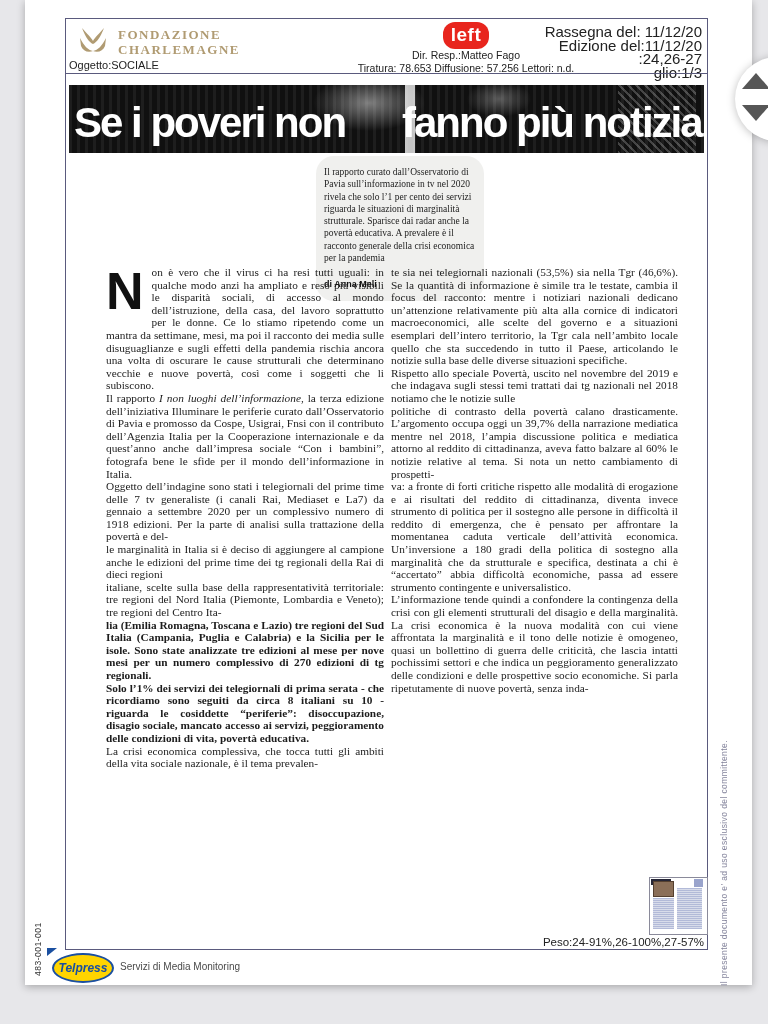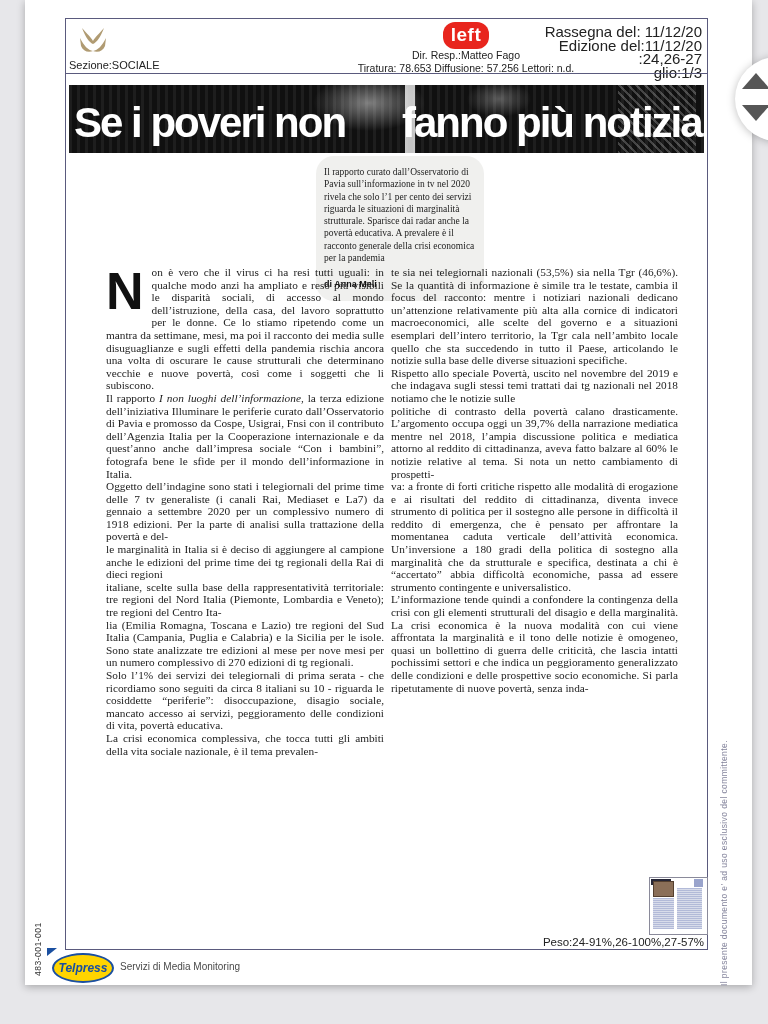--- a/index.html
+++ b/index.html
@@ -45,21 +45,21 @@
   .col{position:absolute;top:247px;}
   .col1{left:40px;width:278px;}
   .col2{left:325px;width:287px;}
   .col p{margin:0;text-align:justify;font-family:"Liberation Serif",serif;
          font-size:11.3px;line-height:12.6px;color:#1c1c1c;}
   .dropcap{float:left;font-family:"Liberation Sans",sans-serif;font-weight:bold;
            font-size:52px;line-height:46px;padding:2px 8px 6px 0;color:#111;}
   .ital{font-style:italic;}
   .c1p4{margin-left:8px;margin-right:86px;}
   .c1p5{margin-left:55px;margin-right:88px;}
-  .c1p6,.c1p7{margin-left:40px;}
+  .c1p6,.c1p7{margin-left:40px;font-weight:bold;}
   .c2p3{margin-left:72px;}
 
   
   .thumb{position:absolute;left:583px;top:858px;width:57px;height:56px;background:#fff;border:1px solid #8a8a9a;}
   .thumb-bar{position:absolute;left:1px;top:1px;width:20px;height:6px;background:#262636;}
   .thumb-photo{position:absolute;left:3px;top:3px;width:19px;height:14px;background:#8b6f58;border:1px solid #55402f;}
   .thumb-blue{position:absolute;right:4px;top:1px;width:9px;height:8px;background:#9aa4cc;}
   .thumb-txt{background:repeating-linear-gradient(#b2bad8 0 1px, #d8dcea 1px 2px);position:absolute;}
   .thumb-txt.a{left:3px;top:20px;width:21px;height:31px;}
   .thumb-txt.b{left:27px;top:10px;width:25px;height:41px;}
@@ -98,22 +98,26 @@
     <div class="content-box">
 
       <div class="brand">
         <span>
           <svg width="34" height="32" viewBox="0 0 34 32">
             <path d="M6 4 C10 14 13 18 17 20 C21 18 24 14 28 4 C23 10 19 13 17 17 C15 13 11 10 6 4 Z" fill="#b09b72"></path>
             <path d="M4 14 C8 22 12 26 17 27 C12 29 7 27 5 22 Z" fill="#b09b72"></path>
             <path d="M30 14 C26 22 22 26 17 27 C22 29 27 27 29 22 Z" fill="#b09b72"></path>
           </svg>
         </span>
+        <span class="brand-text">
+          <span>FONDAZIONE</span><br>
+          <span>CHARLEMAGNE</span>
+        </span>
       </div>
-      <div class="section-label">Sezione:SOCIALE</div>
+      <div class="section-label">Oggetto:SOCIALE</div>
 
       <div class="mast-block">
         <span class="left-logo">left</span>
         <div class="mast-line">Dir. Resp.:Matteo Fago</div>
         <div class="mast-line">Tiratura: 78.653 Diffusione: 57.256 Lettori: n.d.</div>
       </div>
 
       <div class="head-right">
         <div>Rassegna del: 11/12/20</div>
         <div>Edizione del:11/12/20</div>

